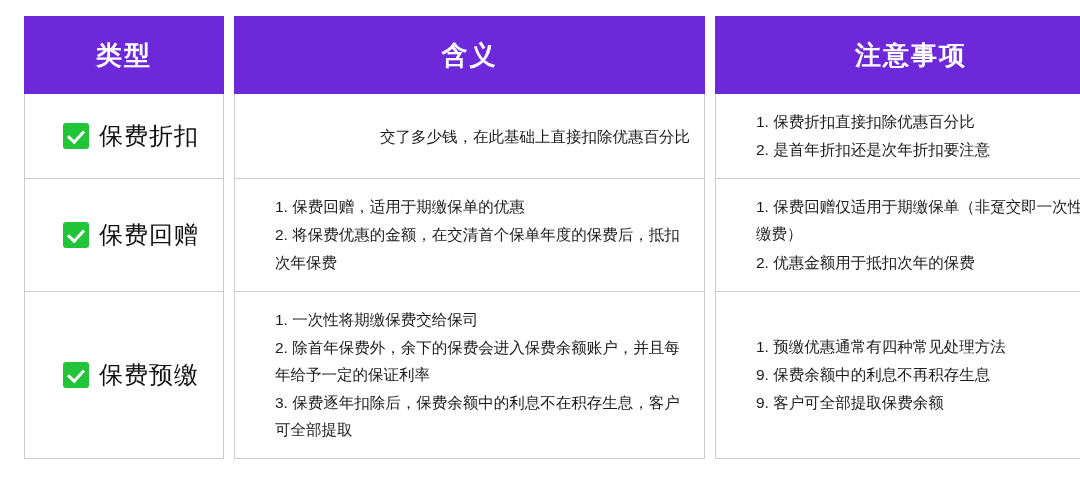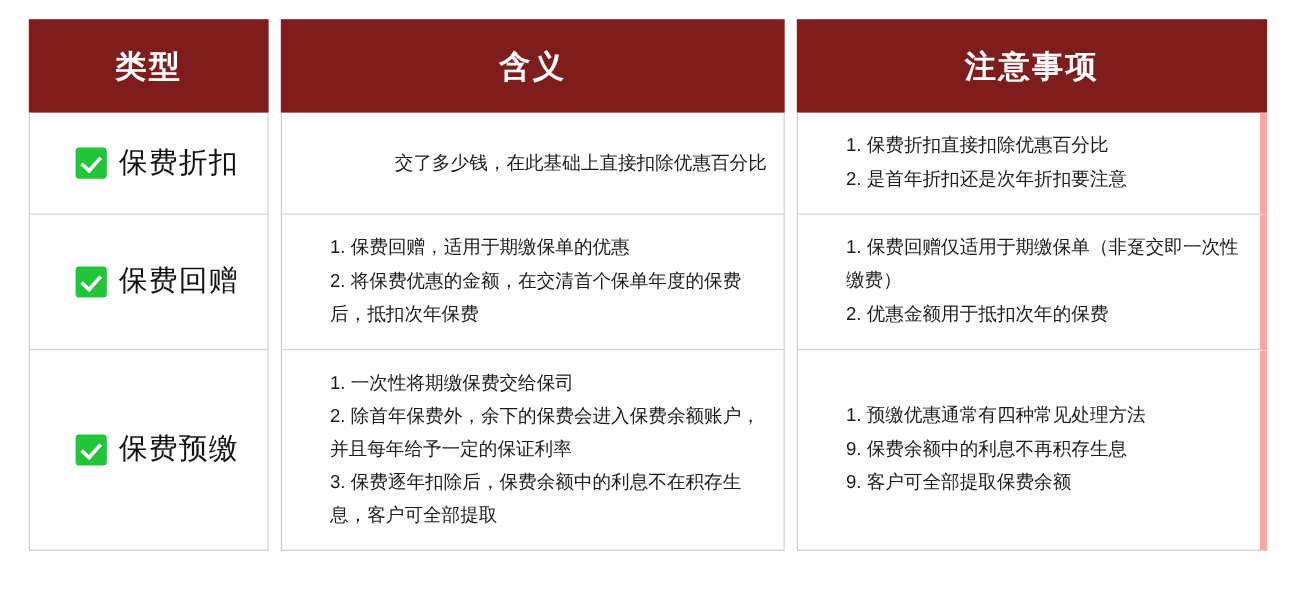--- a/index.html
+++ b/index.html
@@ -23,21 +23,21 @@
     padding: 16px 24px 18px 24px;
   }
   table.compare {
     width: 1032px;
     border-collapse: separate;
     border-spacing: 0;
     table-layout: fixed;
   }
   
   thead th {
-    background: #7f1d1d;
+    background: #6d28d9;
     color: #ffffff;
     font-size: 26px;
     font-weight: bold;
     letter-spacing: 2px;
     text-align: center;
     height: 78px;
     vertical-align: middle;
     border: none;
     padding: 0;
   }
@@ -76,21 +76,21 @@
   }
   tbody tr:last-child td.col-type,
   tbody tr:last-child td.col-meaning,
   tbody tr:last-child td.col-notes {
     border-bottom: 1px solid #c9ccd1;
   }
   .col-type {
     width: 200px;
   }
   .col-meaning {
-    width: 420px;
+    width: 471px;
   }
   .col-notes {
     width: 392px;
   }
   
   .type-wrap {
     display: flex;
     align-items: center;
     gap: 10px;
     padding-left: 24px;

